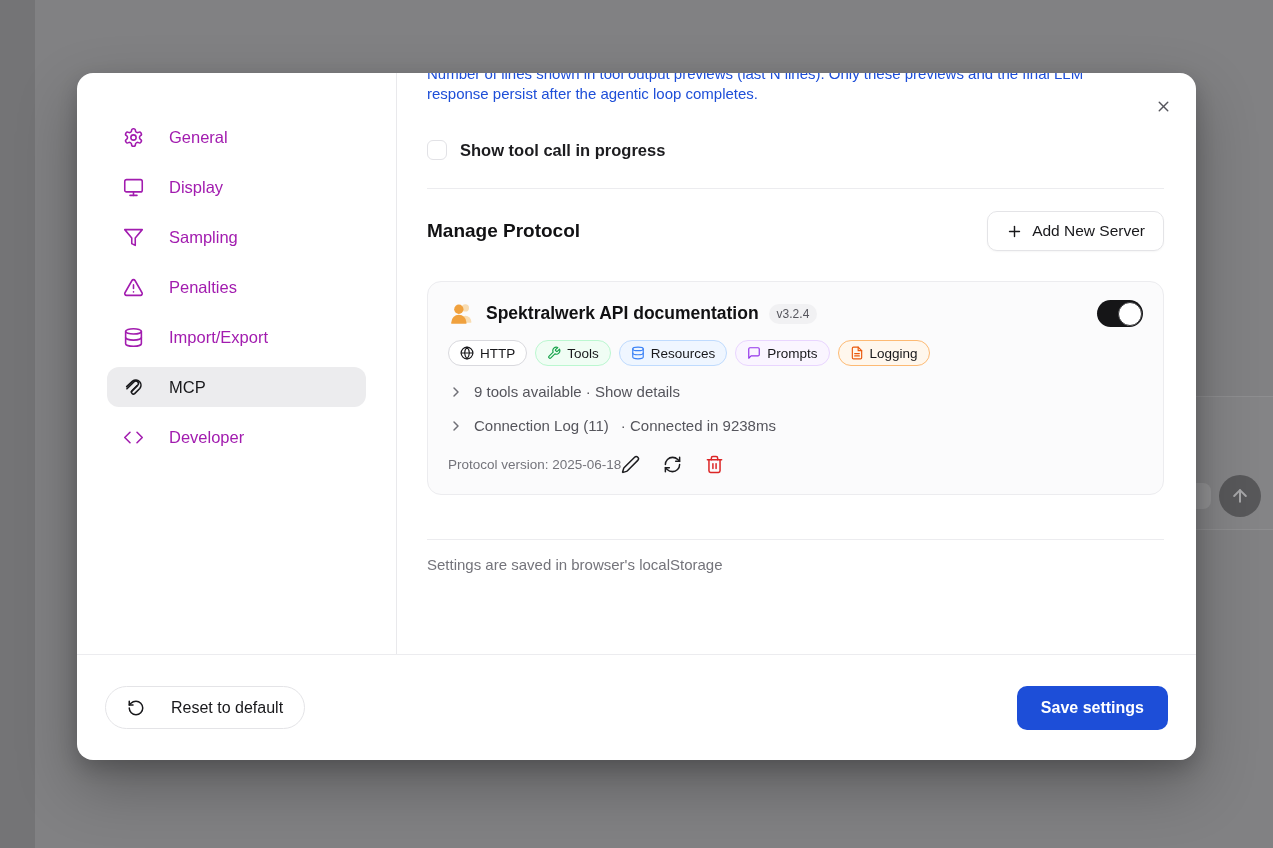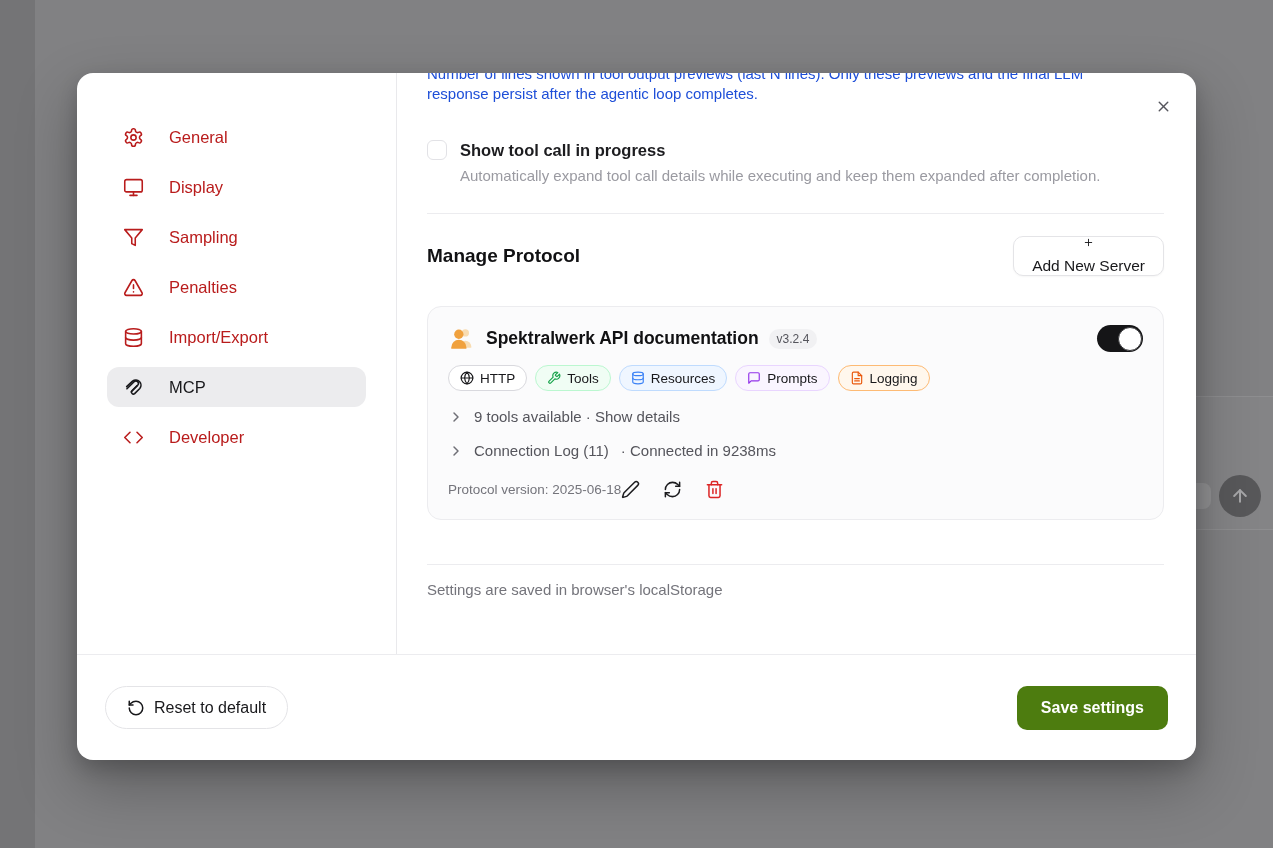--- a/index.html
+++ b/index.html
@@ -18,40 +18,40 @@
   
   .modal { position:absolute; left:77px; top:73px; width:1119px; height:687px; background:#ffffff;
     border-radius:16px; box-shadow:0 25px 60px rgba(0,0,0,.28), 0 8px 20px rgba(0,0,0,.18);
     display:flex; flex-direction:column; overflow:hidden; }
   .modal-body { flex:1; display:flex; min-height:0; }
   .close-btn { position:absolute; top:94px; right:98px; width:24px; height:24px; border:none; background:none;
     color:#55555c; cursor:pointer; display:flex; align-items:center; justify-content:center; z-index:5; }
   
   .sidebar { width:320px; flex:0 0 320px; border-right:1px solid #e9e9ec; padding:44px 30px 0 30px; }
   .side-item { display:flex; align-items:center; gap:25px; height:40px; padding:0 16px; margin-bottom:10px;
-    border-radius:12px; color:#b91c1c; font-size:16.5px; cursor:pointer; }
+    border-radius:12px; color:#a21caf; font-size:16.5px; cursor:pointer; }
   .side-item .lbl { line-height:1; padding-top:1px; }
   .side-item.active { background:#ececee; color:#18181b; }
   .side-item.active svg { color:#18181b; }
   
   .content { flex:1; padding:0 32px 0 30px; position:relative; overflow:hidden; }
   .intro { margin-top:-9px; font-size:15px; line-height:20px; color:#1d4ed8; max-width:700px; }
   .check-row { margin-top:35px; display:flex; gap:13px; align-items:flex-start; }
   .checkbox { width:20px; height:20px; border:1.5px solid #e2e2e6; border-radius:6px; background:#fff;
     flex:0 0 auto; margin-top:1px; cursor:pointer; }
   .check-label { font-size:16.5px; font-weight:700; color:#1c1c1f; line-height:22px; cursor:pointer; }
   .check-desc { margin-top:5px; font-size:15px; color:#9a9aa1; line-height:20px; }
   hr.div { border:none; border-top:1px solid #ececef; }
   hr.d1 { margin-top:27px; }
   hr.d2 { margin-top:44px; }
   .section-head { margin-top:22px; display:flex; align-items:center; justify-content:space-between; }
   .section-head h2 { font-size:19px; font-weight:700; color:#111113; }
   .add-btn { display:flex; align-items:center; gap:9px; height:40px; padding:0 18px; background:#fff;
     border:1px solid #e4e4e7; border-radius:10px; font-size:15.5px; font-weight:500; color:#18181b;
-    font-family:inherit; cursor:pointer; box-shadow:0 1px 2px rgba(0,0,0,.04);flex-direction:column; }
+    font-family:inherit; cursor:pointer; box-shadow:0 1px 2px rgba(0,0,0,.04); }
   
   .server-card { margin-top:30px; background:#fbfbfc; border:1px solid #ececef; border-radius:14px; padding:18px 20px 20px 20px; }
   .card-head { display:flex; align-items:center; }
   .server-icon { width:26px; height:26px; flex:0 0 auto; margin-right:12px; }
   .server-name { font-size:17.5px; font-weight:700; color:#111113; }
   .ver-badge { margin-left:10px; background:#f1f1f3; color:#55555c; font-size:12px; padding:3px 8px; border-radius:10px; }
   .toggle { margin-left:auto; width:46px; height:27px; border-radius:14px; background:#151517; position:relative;
     cursor:pointer; flex:0 0 auto; }
   .toggle .knob { position:absolute; top:1.5px; right:1.5px; width:24px; height:24px; border-radius:50%;
     background:#fff; border:1px solid #3a3a3d; }
@@ -63,21 +63,21 @@
   .exp-row .status { margin-left:2px; }
   .card-foot { margin-top:21px; display:flex; align-items:center; justify-content:flex-start; }
   .proto { font-size:13.5px; color:#74747b; }
   .card-actions { display:flex; align-items:center; gap:23px; padding-right:4px; }
   .icon-btn { background:none; border:none; cursor:pointer; color:#1c1c1f; display:flex; padding:0; }
   .icon-btn.danger { color:#dc2626; }
   .storage-note { margin-top:16px; font-size:15px; color:#74747b; }
   
   .modal-foot { flex:0 0 106px; border-top:1px solid #ececef; display:flex; align-items:center;
     justify-content:space-between; padding:0 28px; }
-  .reset-btn { display:flex; align-items:center; gap:9px; height:43px; padding:0 21px; background:#fff;
+  .reset-btn { display:flex; align-items:center; gap:26px; height:43px; padding:0 21px; background:#fff;
     border:1px solid #e4e4e7; border-radius:22px; font-size:16px; color:#18181b; font-family:inherit; cursor:pointer; }
   .save-btn { height:44px; padding:0 24px; background:#1b1b1d; color:#fff; border:none; border-radius:10px;
     font-size:16px; font-weight:600; font-family:inherit; cursor:pointer; }
   svg { display:block; }
 </style>
 </head>
 <body>
 
 <div>
   <div class="bg-left-strip"></div>
@@ -148,21 +148,20 @@
         </div>
       </nav>
 
     <main class="content">
       <p class="intro">Number of lines shown in tool output previews (last N lines). Only these previews and the final LLM response persist after the agentic loop completes.</p>
 
       <div class="check-row">
         <span class="checkbox"></span>
         <div>
           <div class="check-label">Show tool call in progress</div>
-          <div class="check-desc">Automatically expand tool call details while executing and keep them expanded after completion.</div>
         </div>
       </div>
 
       <hr class="div d1">
 
       <div class="section-head">
         <h2>Manage Protocol</h2>
         <button class="add-btn">
           <svg width="17" height="17" viewBox="0 0 24 24" fill="none" stroke="currentColor" stroke-width="2" stroke-linecap="round">
               <path d="M5 12h14"></path>
@@ -296,21 +295,21 @@
   </div>
 
   <footer class="modal-foot">
     <button class="reset-btn">
       <svg width="18" height="18" viewBox="0 0 24 24" fill="none" stroke="currentColor" stroke-width="2" stroke-linecap="round" stroke-linejoin="round">
           <path d="M3 12a9 9 0 1 0 9-9 9.75 9.75 0 0 0-6.74 2.74L3 8"></path>
           <path d="M3 3v5h5"></path>
         </svg>
       <span>Reset to default</span>
     </button>
-    <button class="save-btn" style="background: #4d7c0f;">Save settings</button>
+    <button class="save-btn" style="background: #1d4ed8;">Save settings</button>
   </footer>
 </div>
 
 <button class="close-btn">
   <svg width="17" height="17" viewBox="0 0 24 24" fill="none" stroke="currentColor" stroke-width="2" stroke-linecap="round" stroke-linejoin="round">
       <path d="M18 6 6 18"></path>
       <path d="m6 6 12 12"></path>
     </svg>
 </button>
 

